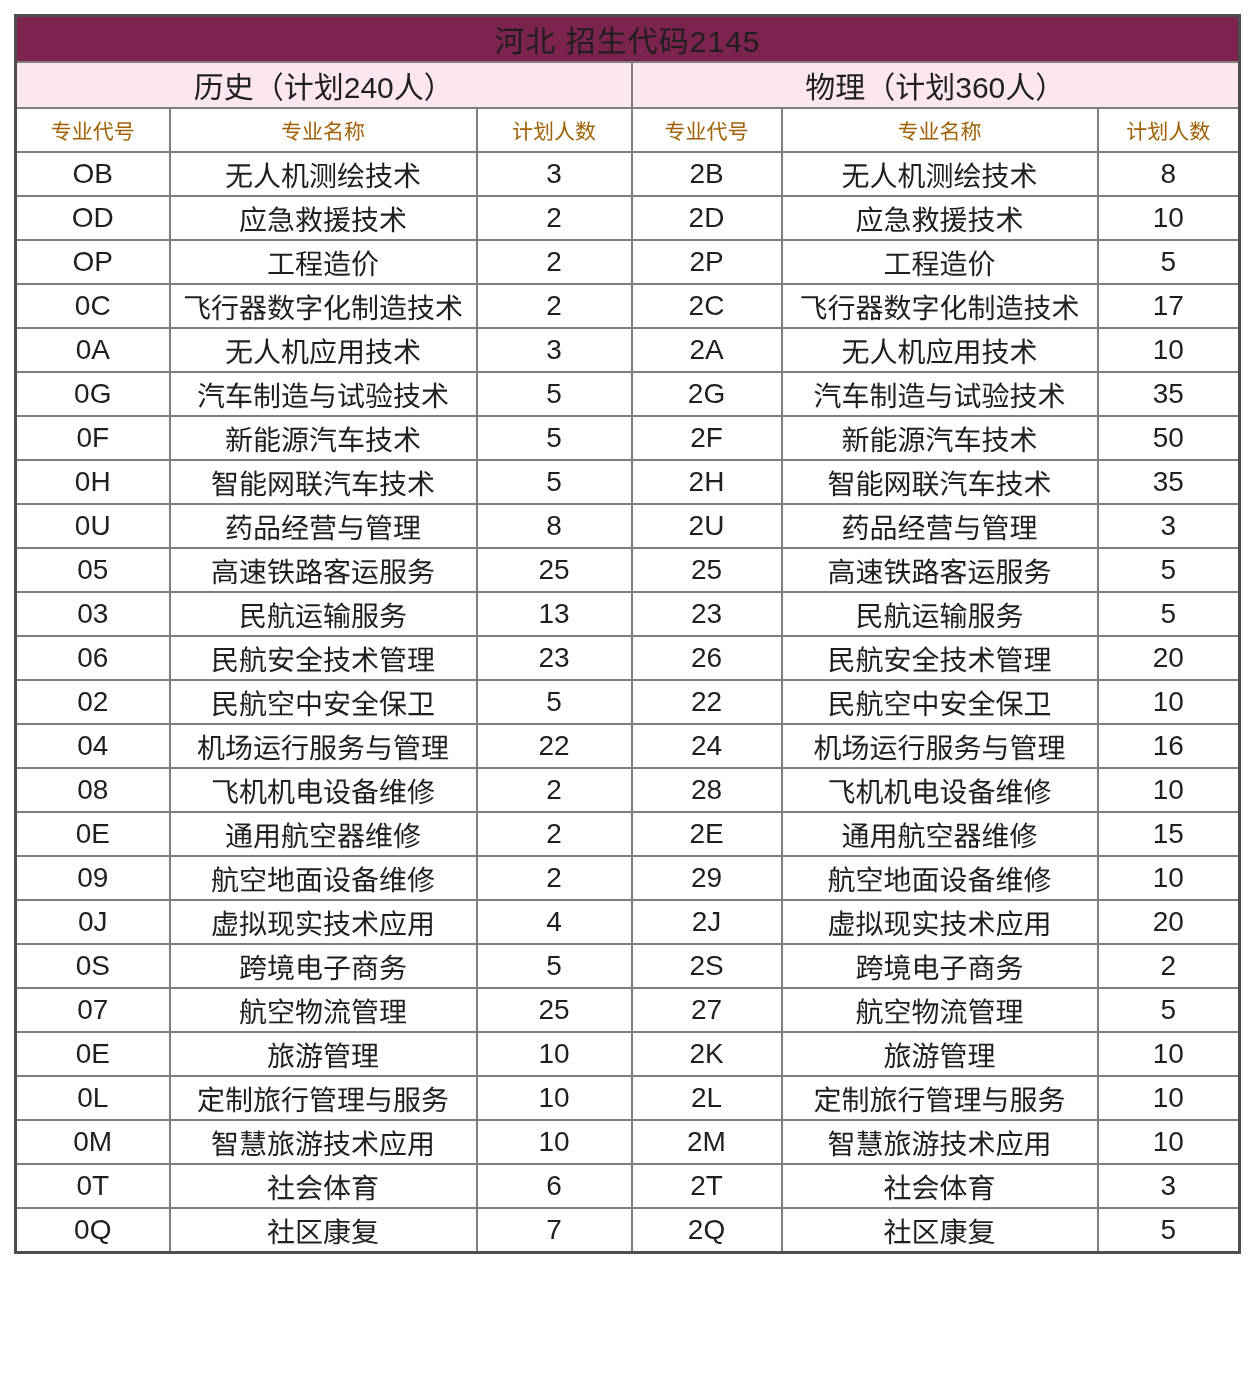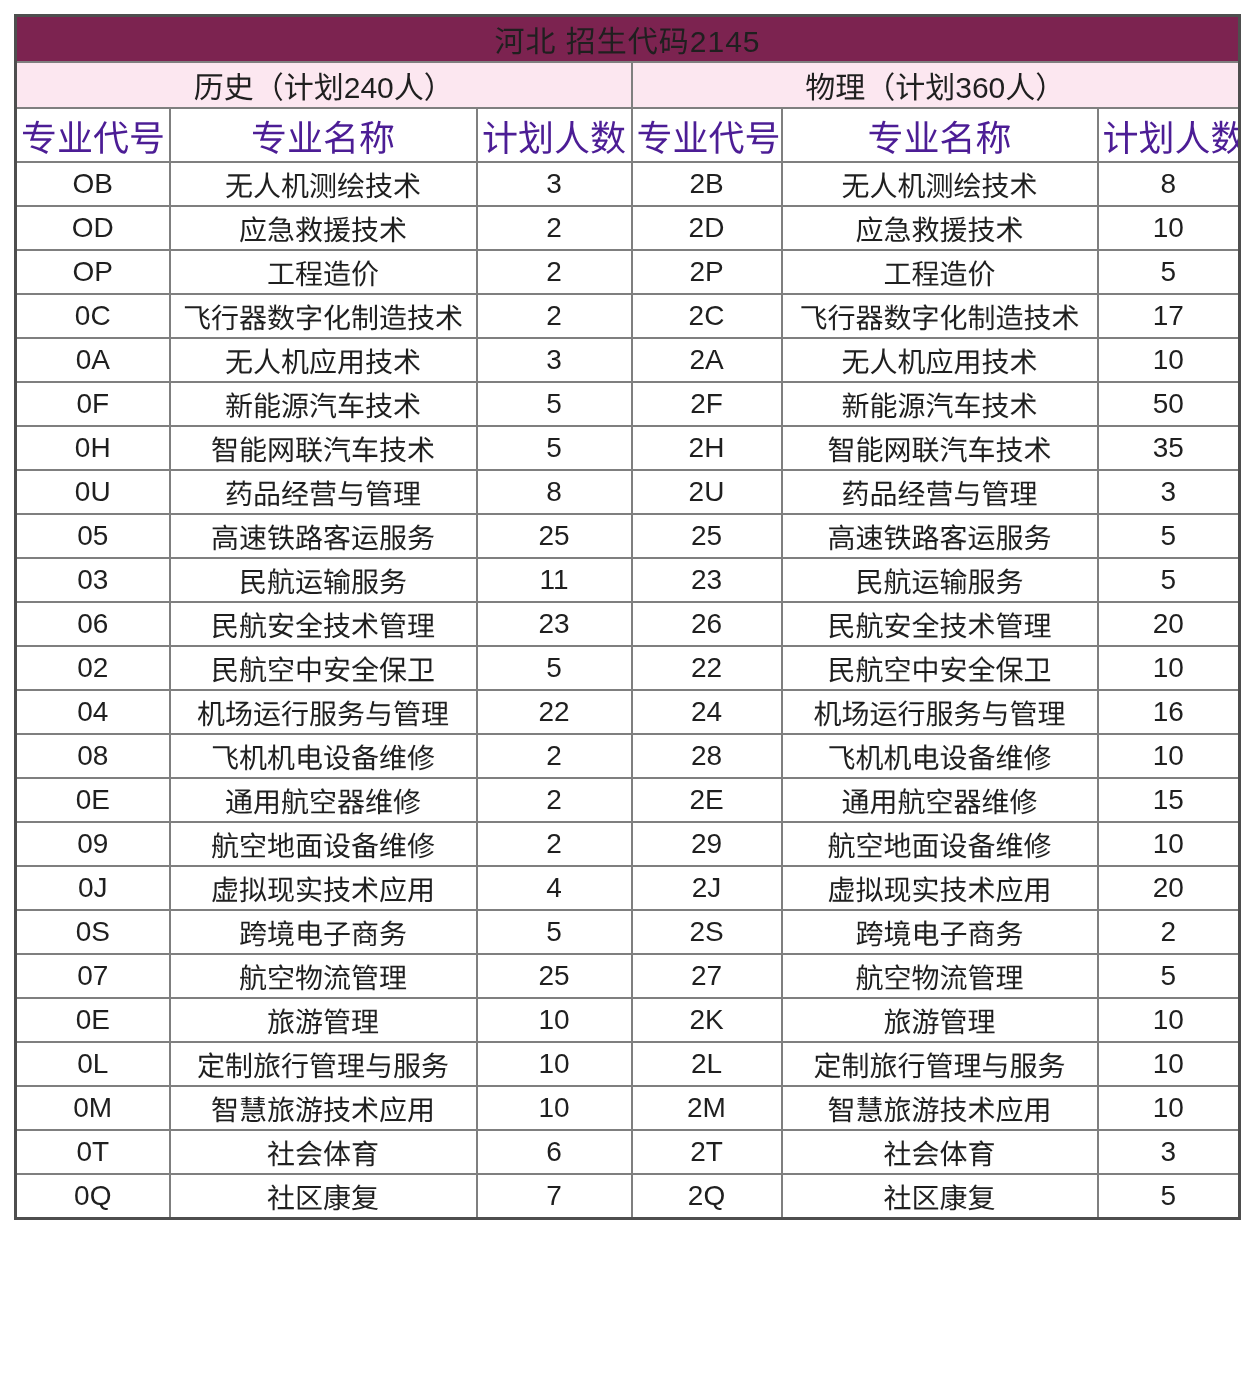--- a/index.html
+++ b/index.html
@@ -39,22 +39,22 @@
     font-size: 30px;
     letter-spacing: 1px;
   }
   th.section-cell {
     background: #fce7f0;
     color: #111111;
     font-size: 30px;
   }
   tr.col-header-row th {
     background: #ffffff;
-    font-size: 36px;
-    color: #4c1d95;
+    font-size: 21px;
+    color: #a16207;
     text-align: center;
   }
   tbody td {
     font-size: 28px;
     background: #ffffff;
   }
 </style>
 </head>
 <body>
 
@@ -120,20 +120,28 @@
         </tr>
         <tr>
           <td>0A</td>
           <td>无人机应用技术</td>
           <td>3</td>
           <td>2A</td>
           <td>无人机应用技术</td>
           <td>10</td>
         </tr>
         <tr>
+          <td>0G</td>
+          <td>汽车制造与试验技术</td>
+          <td>5</td>
+          <td>2G</td>
+          <td>汽车制造与试验技术</td>
+          <td>35</td>
+        </tr>
+        <tr>
           <td>0F</td>
           <td>新能源汽车技术</td>
           <td>5</td>
           <td>2F</td>
           <td>新能源汽车技术</td>
           <td>50</td>
         </tr>
         <tr>
           <td>0H</td>
           <td>智能网联汽车技术</td>
@@ -154,21 +162,21 @@
           <td>05</td>
           <td>高速铁路客运服务</td>
           <td>25</td>
           <td>25</td>
           <td>高速铁路客运服务</td>
           <td>5</td>
         </tr>
         <tr>
           <td>03</td>
           <td>民航运输服务</td>
-          <td>11</td>
+          <td>13</td>
           <td>23</td>
           <td>民航运输服务</td>
           <td>5</td>
         </tr>
         <tr>
           <td>06</td>
           <td>民航安全技术管理</td>
           <td>23</td>
           <td>26</td>
           <td>民航安全技术管理</td>

